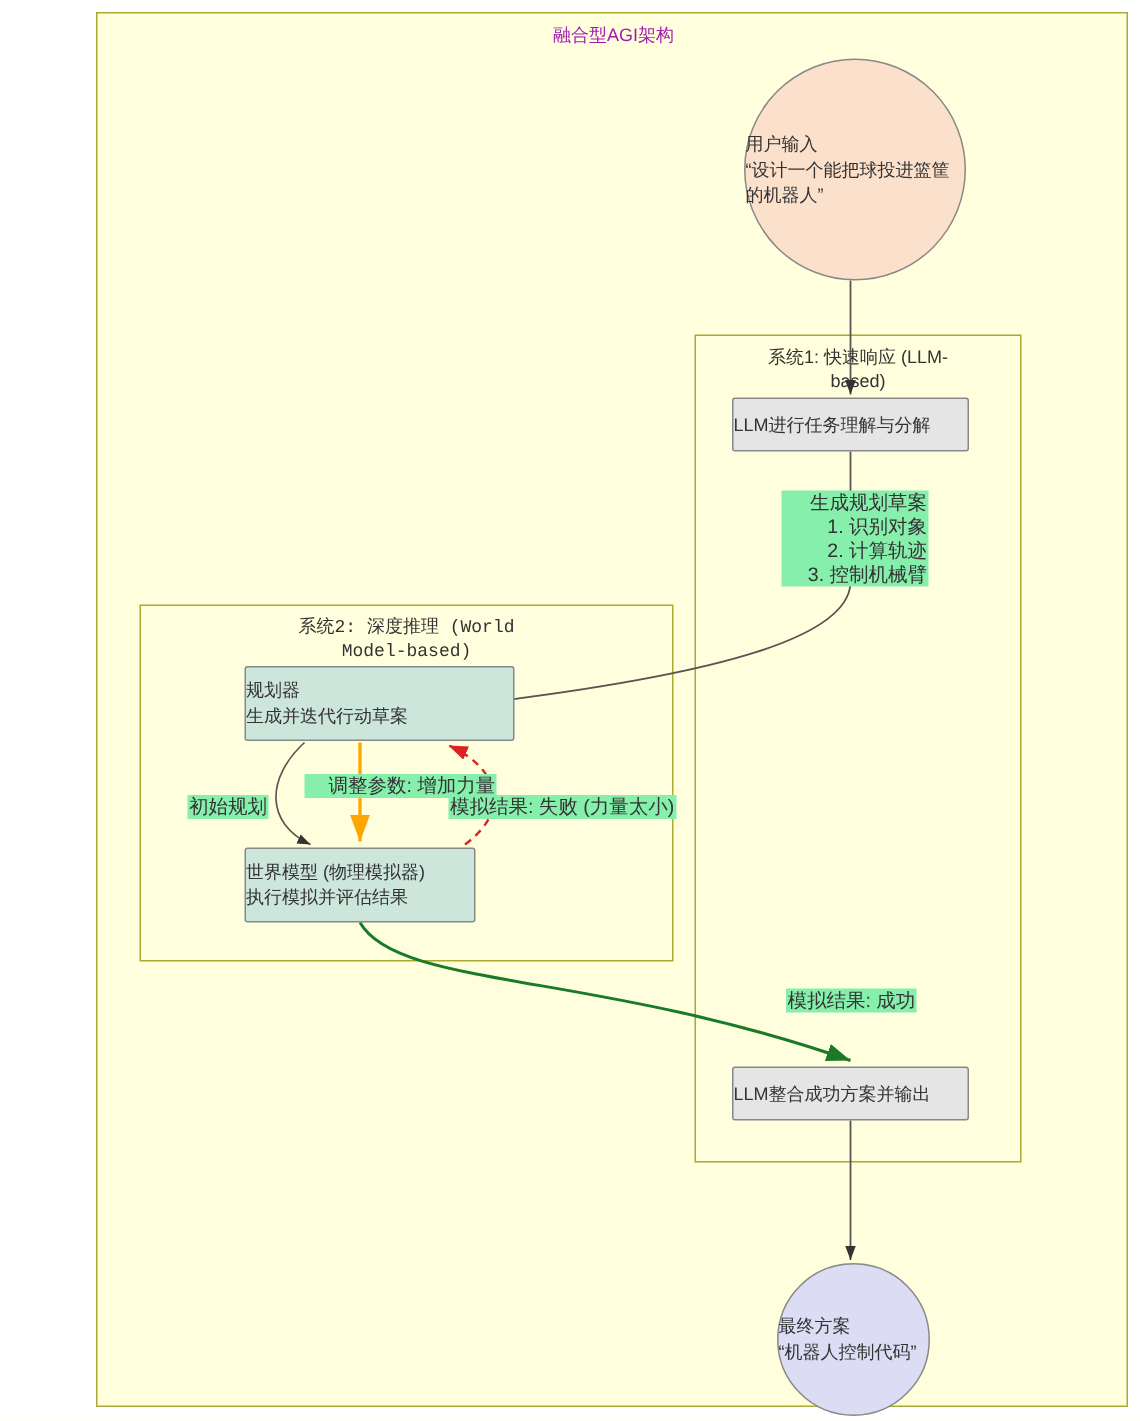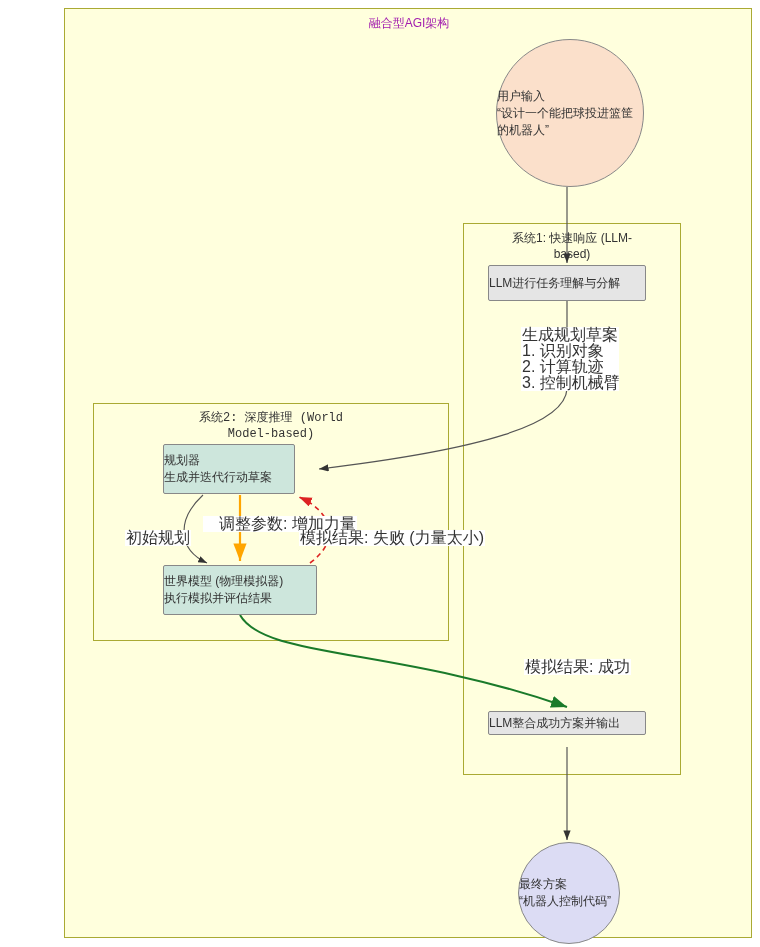--- a/index.html
+++ b/index.html
@@ -89,39 +89,39 @@
   .fill-peach { background: #fbe0cb; border-color: #9c8a7c; }
   .fill-purple { background: #dcdcf4; border-color: #8a8ab0; }
 
   #node-user-input {
     left: 431px; top: 30px; width: 148px; height: 148px;
   }
   #node-llm-decompose {
     left: 423px; top: 256px; width: 158px; height: 36px;
   }
   #node-planner {
-    left: 98px; top: 435px; width: 132px; height: 50px;
+    left: 98px; top: 435px; width: 180px; height: 50px;
   }
   #node-world-model {
     left: 98px; top: 556px; width: 154px; height: 50px;
   }
   #node-llm-output {
-    left: 423px; top: 702px; width: 158px; height: 24px;
+    left: 423px; top: 702px; width: 158px; height: 36px;
   }
   #node-final-output {
     left: 453px; top: 833px; width: 102px; height: 102px;
   }
   
   .edge-label {
     position: absolute;
-    font-size: 16px;
+    font-size: 13px;
     color: #333333;
-    background: #ffffff;
+    background: #86efac;
     line-height: 16px;
-    text-align: left;
+    text-align: right;
     padding: 0 1px;
     white-space: nowrap;
     z-index: 6;
   }
   #label-plan-draft {
     left: 456px; top: 318px; width: 96px;
   }
   #label-initial-plan {
     left: 60px; top: 521px;
   }

